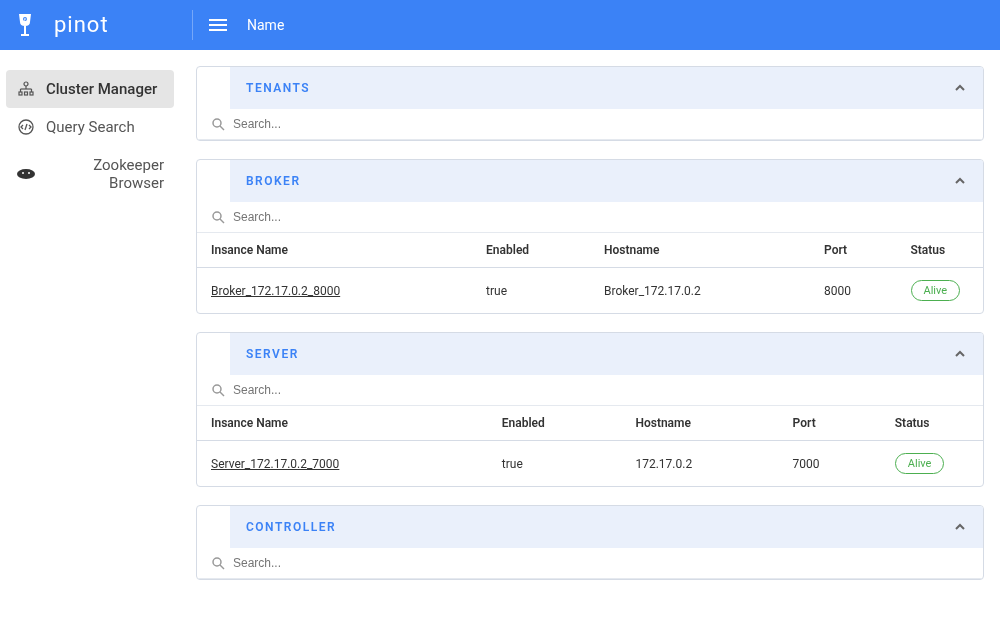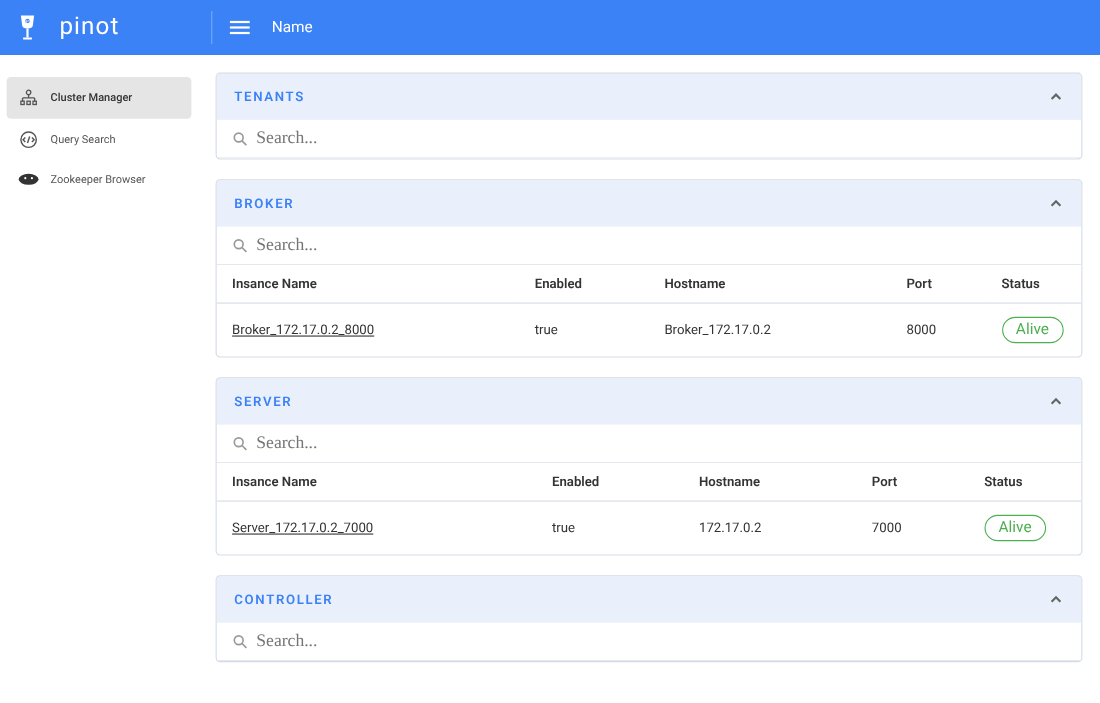--- a/index.html
+++ b/index.html
@@ -8,38 +8,38 @@
     .header { background: #3b82f6; color: #fff; height: 50px; display: flex; align-items: center; padding: 0 16px; }
     .logo-area { display: flex; align-items: flex-start; gap: 20px; width: 160px; }
     .logo-text { font-size: 22px; font-weight: 400; letter-spacing: 1px; }
     .header-divider { width: 1px; height: 30px; background: rgba(255,255,255,0.3); margin: 0 16px; }
     .hamburger { display: flex; flex-direction: column; gap: 3px; cursor: pointer; }
     .hamburger span { width: 18px; height: 2px; background: #fff; }
     .header-title { margin-left: 20px; font-size: 14px; }
     
     .main { display: flex; }
     .sidebar { width: 180px; padding: 20px 6px; flex-shrink: 0; }
-    .nav-item { display: flex; align-items: center; gap: 10px; padding: 10px 10px; cursor: pointer; color: #555; font-size: 10px; border-radius: 4px; }
+    .nav-item { display: flex; align-items: center; gap: 10px; padding: 10px 10px; cursor: pointer; color: #555; font-size: 15px; border-radius: 4px; text-align: right; }
     .nav-item.active { background: #e5e5e5; color: #333; font-weight: 500; }
     .nav-item .icon { width: 20px; display: flex; justify-content: center; color: #555; }
     
     .content { flex: 1; padding: 16px 16px; }
     
     .panel { border: 1px solid #d5dbe5; border-radius: 4px; margin-bottom: 18px; background: #fff; overflow: hidden; }
-    .panel-header { background: #eaf0fb; padding: 14px 16px; display: flex; justify-content: space-between; align-items: center; cursor: pointer; }
+    .panel-header { background: #eaf0fb; padding: 14px 16px; display: flex; justify-content: space-between; align-items: center; cursor: pointer; margin-left: 33px; }
     .panel-title { color: #3b82f6; font-size: 12px; font-weight: 600; letter-spacing: 1.5px; }
     .panel-chevron { color: #666; }
     .panel-search { display: flex; align-items: center; gap: 8px; padding: 8px 14px; border-bottom: 1px solid #e5e9ef; }
-    .panel-search input { border: none; outline: none; font-size: 16px; flex: 1; color: #3b82f6; font-family: Liberation Serif, serif; }
+    .panel-search input { border: none; outline: none; font-size: 12px; flex: 1; color: #3b82f6; }
     .panel-table { width: 100%; border-collapse: collapse; }
     .panel-table th { text-align: left; padding: 10px 14px; font-size: 12px; font-weight: 600; border-bottom: 1px solid #d5dbe5; background: #fff; }
     .panel-table td { padding: 12px 14px; font-size: 12px; border-top: 1px solid #eee; }
     .panel-table td a { color: #333; text-decoration: underline; }
     
-    .status-badge { display: inline-block; border: 1px solid #4caf50; color: #4caf50; border-radius: 12px; padding: 3px 12px; font-size: 14px; text-align: center; }
+    .status-badge { display: inline-block; border: 1px solid #4caf50; color: #4caf50; border-radius: 12px; padding: 3px 12px; font-size: 11px; text-align: center; }
     
     svg { display: block; }
   </style>
 </head>
 <body>
 
 <div class="header">
   <div class="logo-area">
     <span>
       <svg width="18" height="26" viewBox="0 0 18 26" fill="none">

